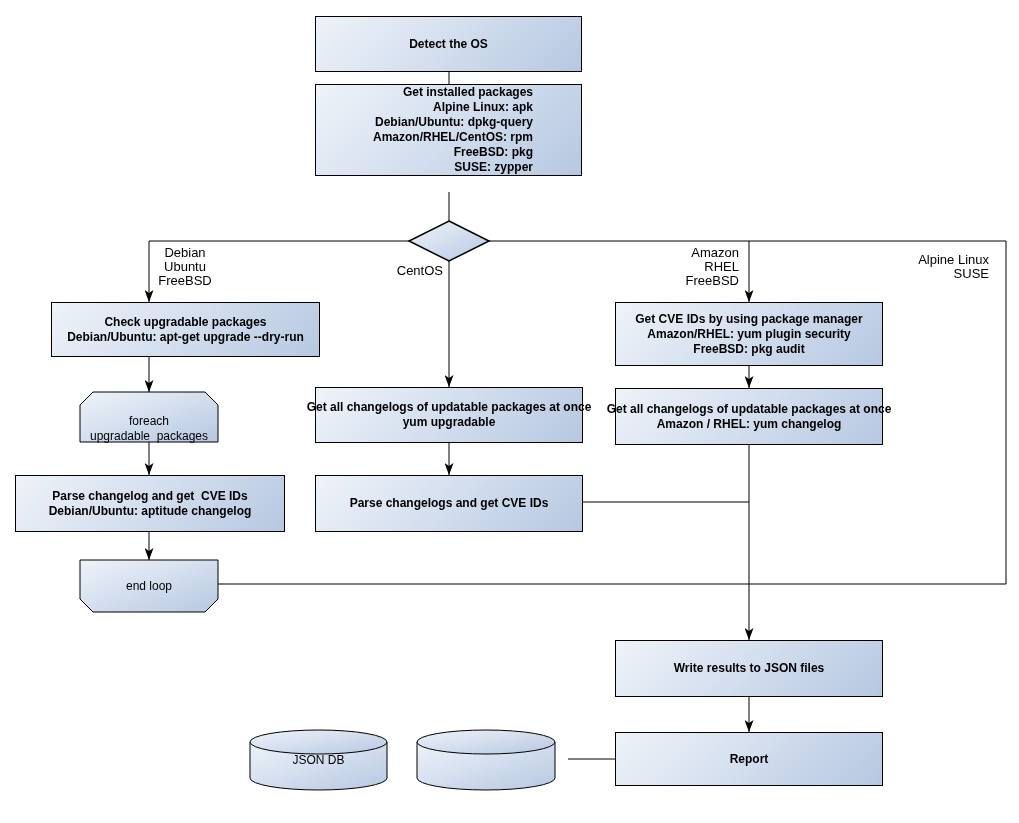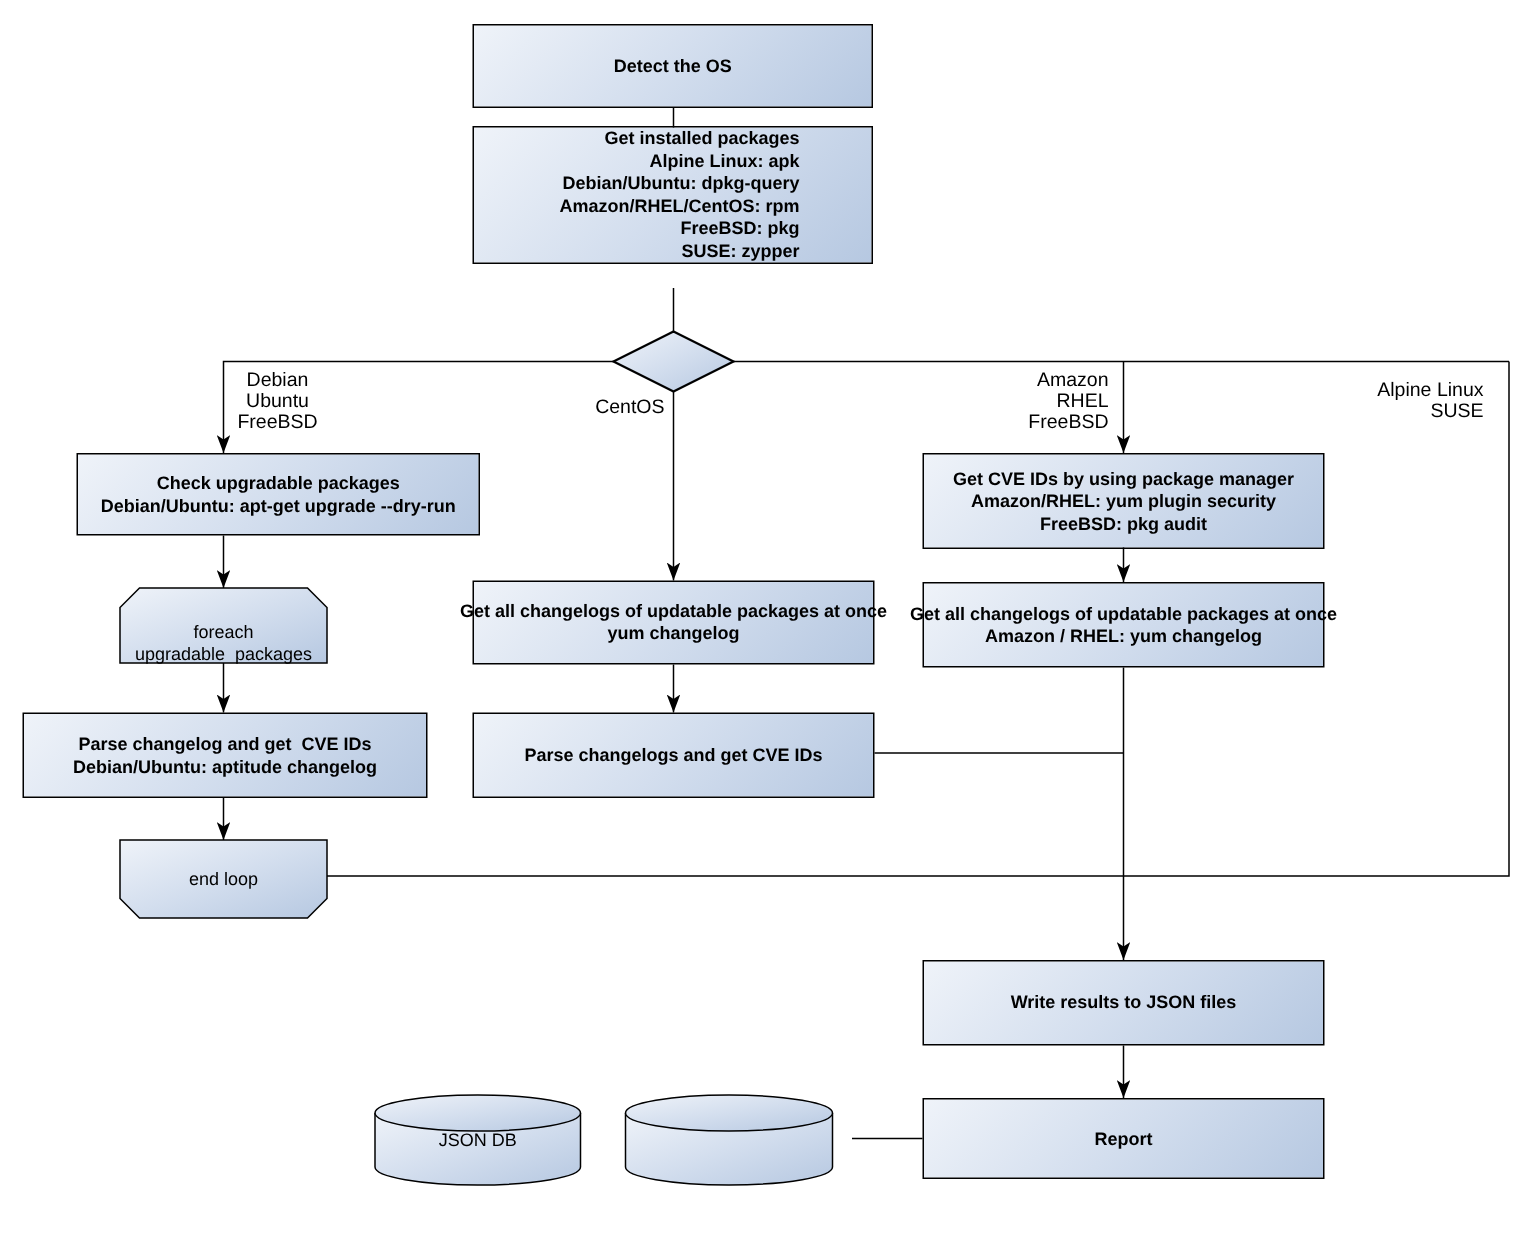--- a/index.html
+++ b/index.html
@@ -143,21 +143,21 @@
     <div class="ln">Debian/Ubuntu: apt-get upgrade --dry-run</div>
   </div>
 
   <div class="node" id="node-parse-left">
     <div class="ln">Parse changelog and get  CVE IDs</div>
     <div class="ln">Debian/Ubuntu: aptitude changelog</div>
   </div>
 
   <div class="node" id="node-changelogs-center">
     <div class="ln">Get all changelogs of updatable packages at once</div>
-    <div class="ln">yum changelog</div>
+    <div class="ln">yum upgradable</div>
   </div>
 
   <div class="node" id="node-parse-center">
     <div class="ln">Parse changelogs and get CVE IDs</div>
   </div>
 
   <div class="node" id="node-cve">
     <div class="ln">Get CVE IDs by using package manager</div>
     <div class="ln">Amazon/RHEL: yum plugin security</div>
     <div class="ln">FreeBSD: pkg audit</div>

